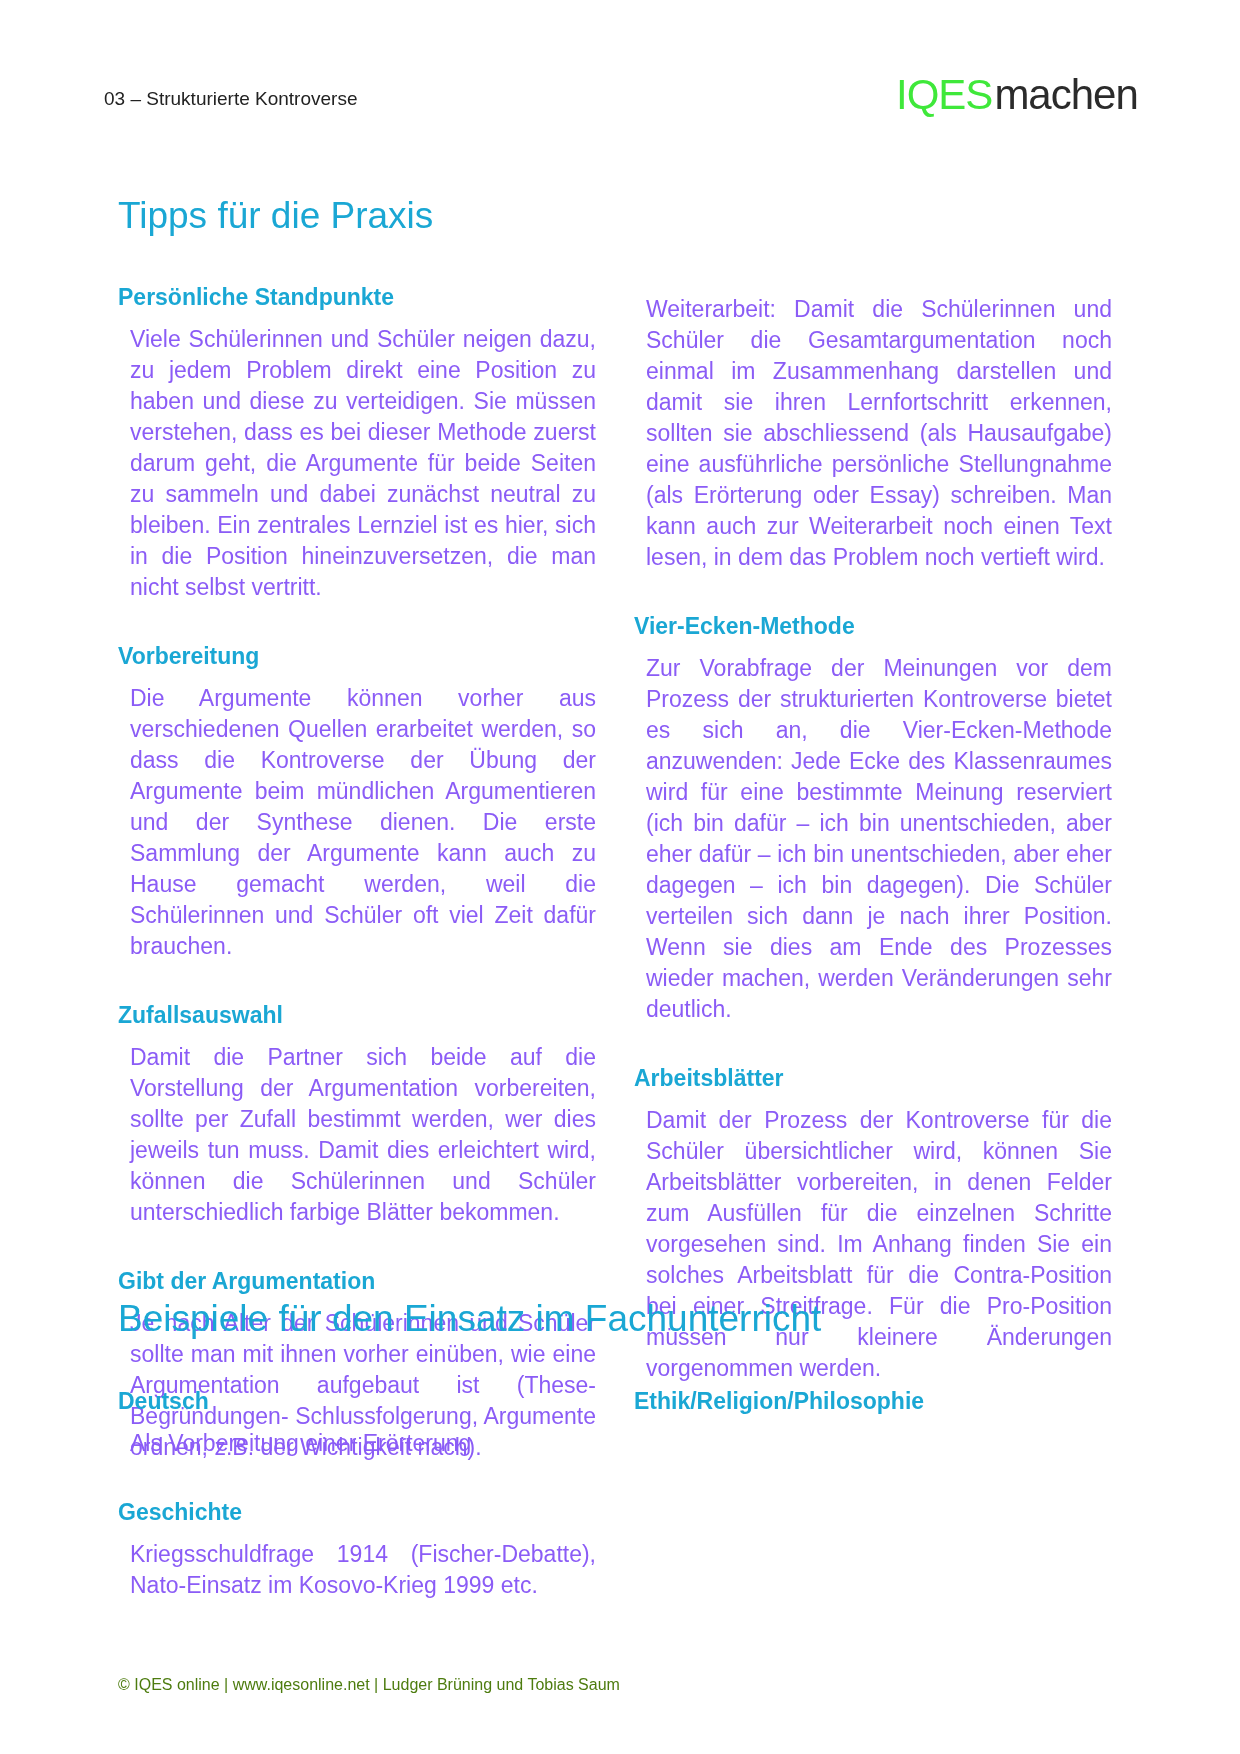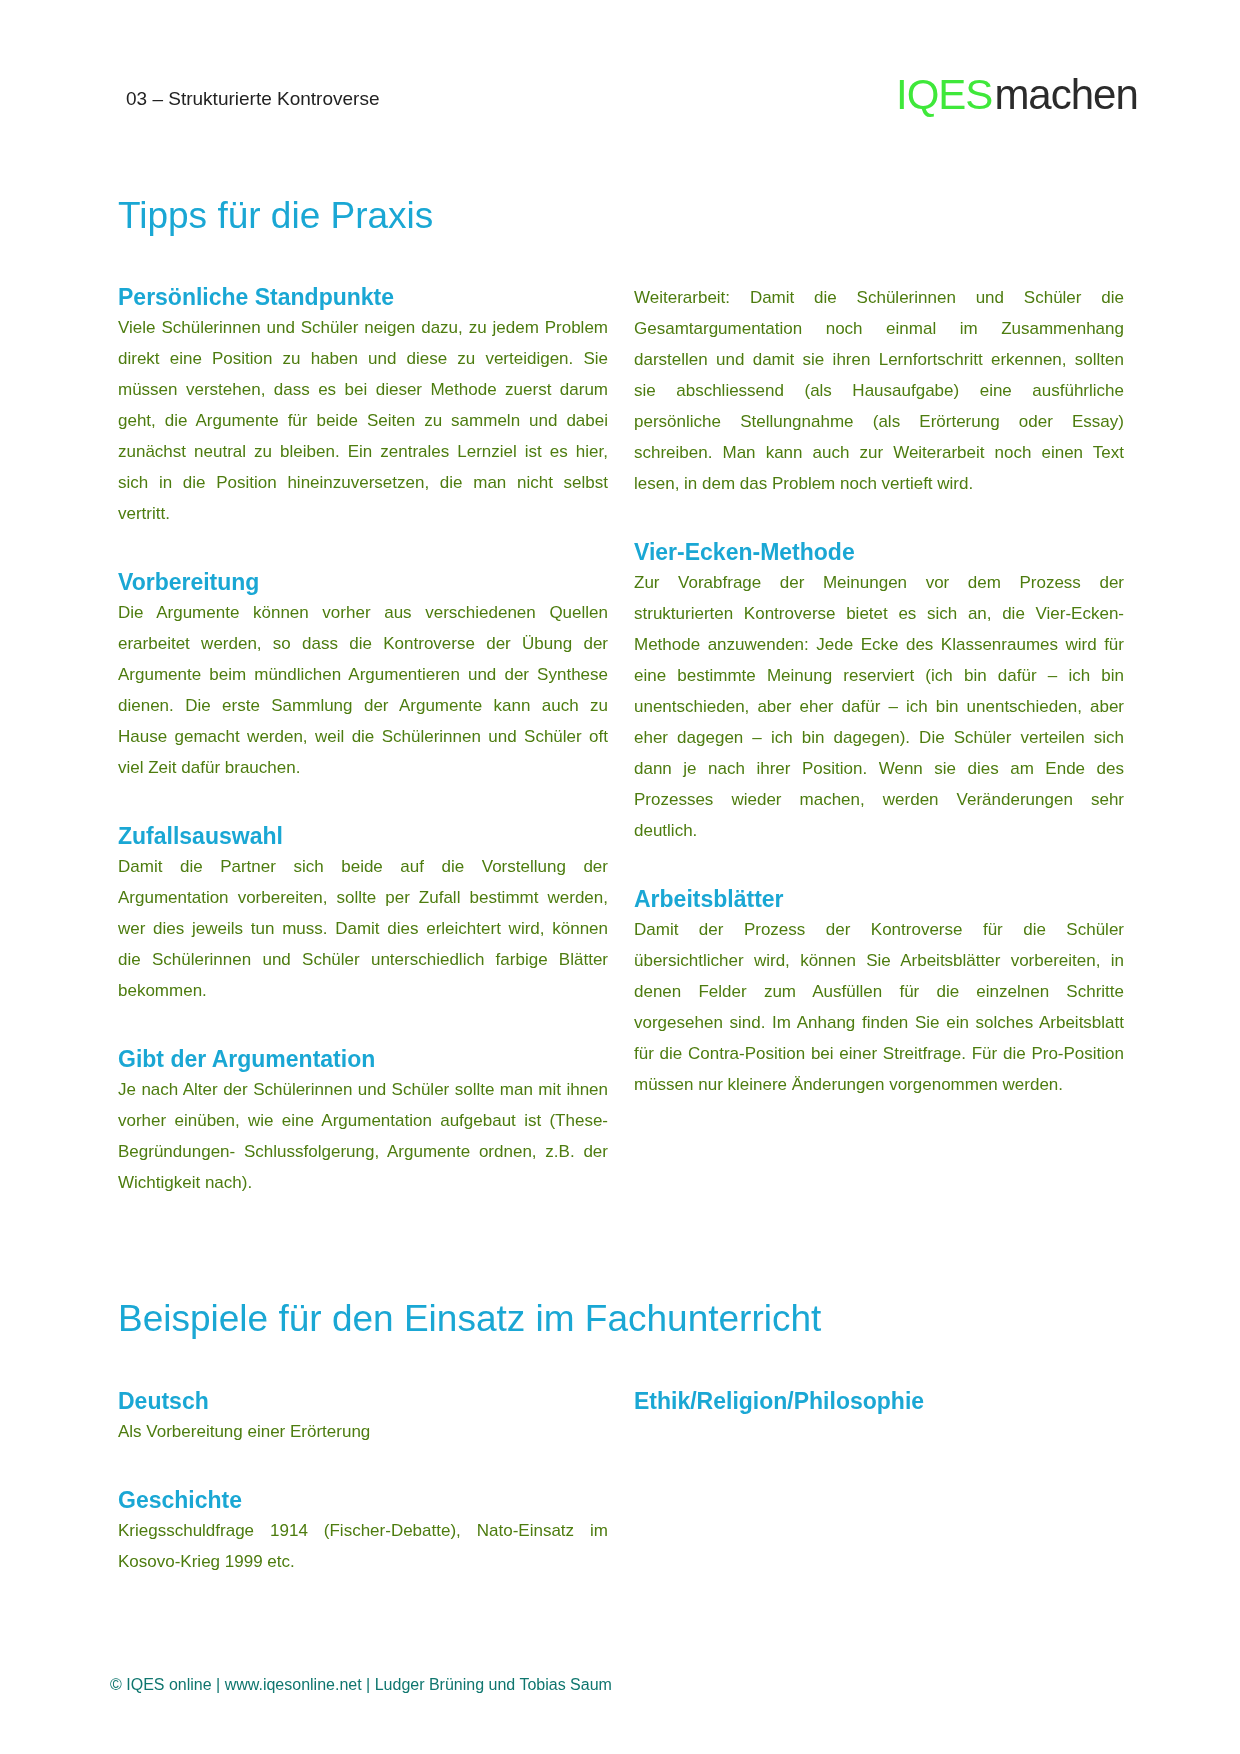--- a/index.html
+++ b/index.html
@@ -1,29 +1,29 @@
 <!DOCTYPE html>
 <html><head>
 <meta charset="utf-8">
 <style>
   html, body { margin: 0; padding: 0; background: #ffffff; }
   body { width: 1240px; height: 1754px; position: relative; overflow: hidden;
          font-family: "Liberation Sans", sans-serif; color: #1a1a1a; }
-  .header-title { position: absolute; left: 126px; top: 88px; font-size: 19px; color: #222; }
+  .header-title { position: absolute; left: 104px; top: 88px; font-size: 19px; color: #222; }
   .logo { position: absolute; left: 896px; top: 74px; font-size: 42px; letter-spacing: -1px; line-height: 1; }
   .logo .brand { color: #3fe83a; }
   .logo .rest { color: #2b2b2b; margin-left: 2px; }
   .section-title { position: absolute; left: 118px; font-size: 37px; color: #1aa7d4; font-weight: normal; margin: 0; }
   .col { position: absolute; width: 490px; }
   .col.left { left: 118px; }
   .col.right { left: 634px; }
   .block { margin: 0; }
   .block h3 { font-size: 23px; color: #1aa7d4; font-weight: bold; margin: 0; line-height: 30px; }
-  .block p { font-size: 17px; line-height: 31px; margin: 0; text-align: justify; color: #4d7c0f; }
-  .footer { position: absolute; left: 110px; top: 1676px; font-size: 16px; color: #0f766e; }
+  .block p { font-size: 23px; line-height: 31px; margin: 12px; text-align: justify; color: #8b5cf6; }
+  .footer { position: absolute; left: 118px; top: 1676px; font-size: 16px; color: #4d7c0f; }
 </style>
 </head>
 <body>
 
 <div class="header-title">03 – Strukturierte Kontroverse</div>
 <div class="logo"><span class="brand">IQES</span><span class="rest">machen</span></div>
 
 <h1 class="section-title" style="top:195px;">Tipps für die Praxis</h1>
 
 <div class="col left" style="top:282px;">

